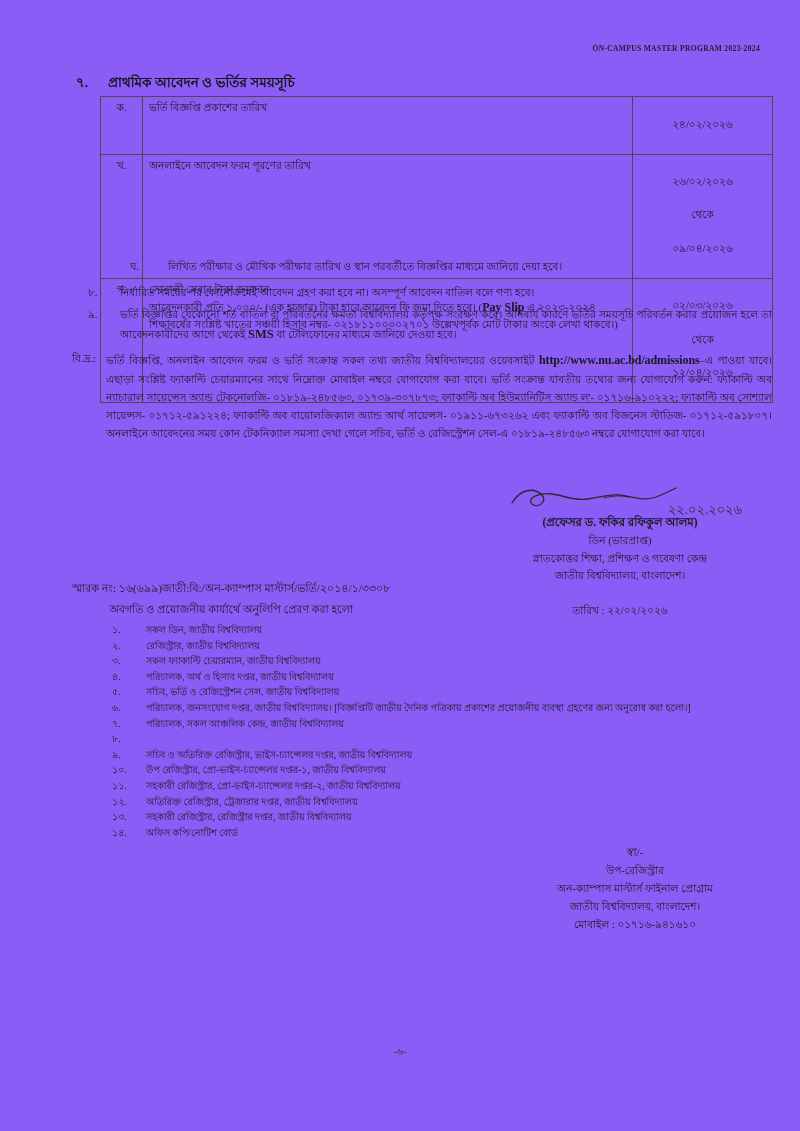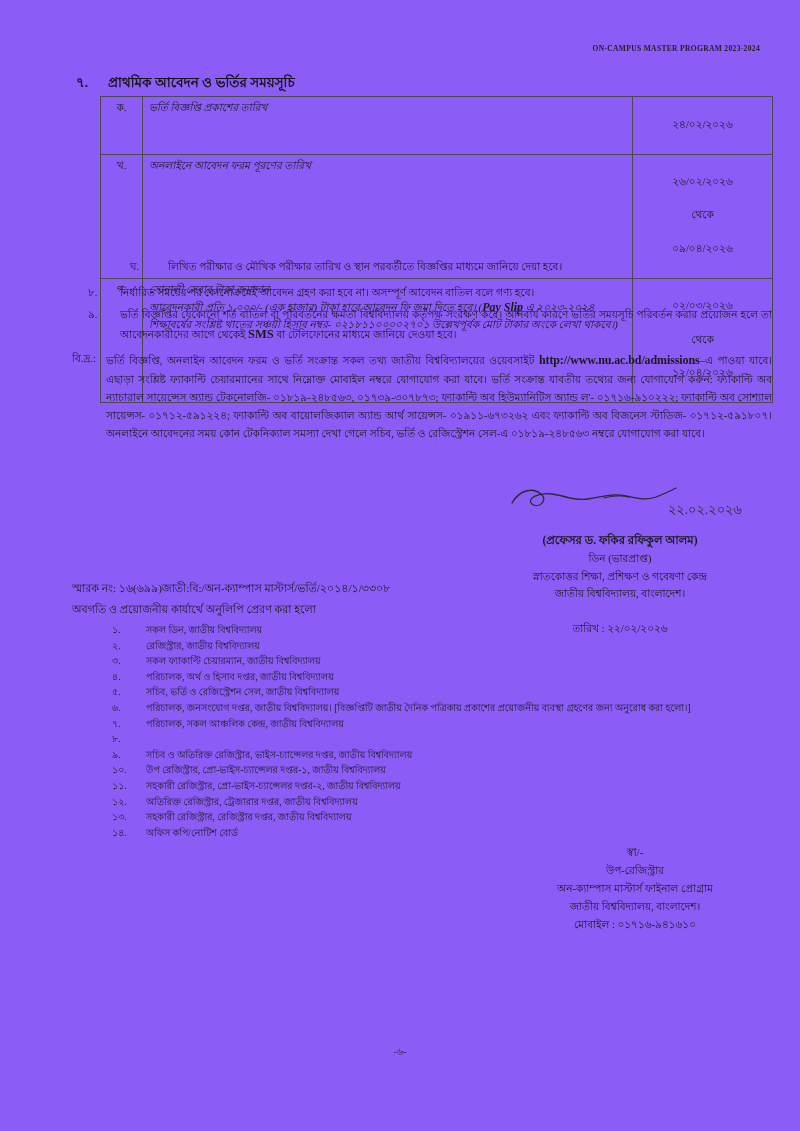--- a/index.html
+++ b/index.html
@@ -56,21 +56,21 @@
   }
   .sched td {
     border: 1px solid #4a4a4a;
     padding: 3px 6px 4px 6px;
     font-size: 10.5px;
     line-height: 1.58;
     vertical-align: top;
     color: #1a1a1a;
   }
   .sched td.col-key   { width: 42px; text-align: center; }
-  .sched td.col-desc  { width: 490px; font-style: italic; }
+  .sched td.col-desc  { width: 490px; }
   .sched td.col-date  { width: 140px; text-align: center; white-space: pre-line; }
   .sched td.col-date .d-line { display: block; }
   .r1 td { height: 25px; }
   .r2 td { height: 63px; }
   .r3 td { height: 72px; }
   .payslip { font-family: "Liberation Serif", serif; font-weight: bold; font-size: 12px; }
 
   
   .clause {
     position: absolute;
@@ -112,30 +112,31 @@
     height: 24px;
     position: relative;
   }
   .sig-scribble svg { position: absolute; left: 38px; top: -2px; }
   .sig-date-ink {
     position: absolute;
     right: 28px; top: 12px;
     font-size: 13px;
     color: #2a2a2a;
   }
-  .sig-top .name { font-weight: bold; font-size: 11.5px; margin-top: 20px; }
+  .sig-top .name { font-weight: bold; font-size: 11.5px; margin-top: 2px; }
   .sig-top .date-line { margin-top: 18px; }
 
   
   .memo {
     position: absolute;
     top: 578px; left: 72px;
     font-size: 11px;
     line-height: 1.9;
     color: #1a1a1a;
+    text-align: center;
   }
   .memo .copy-to { display: block; }
 
   
   .dist {
     position: absolute;
     top: 626px; left: 112px;
     width: 680px;
     font-size: 9.5px;
     line-height: 1.0;

